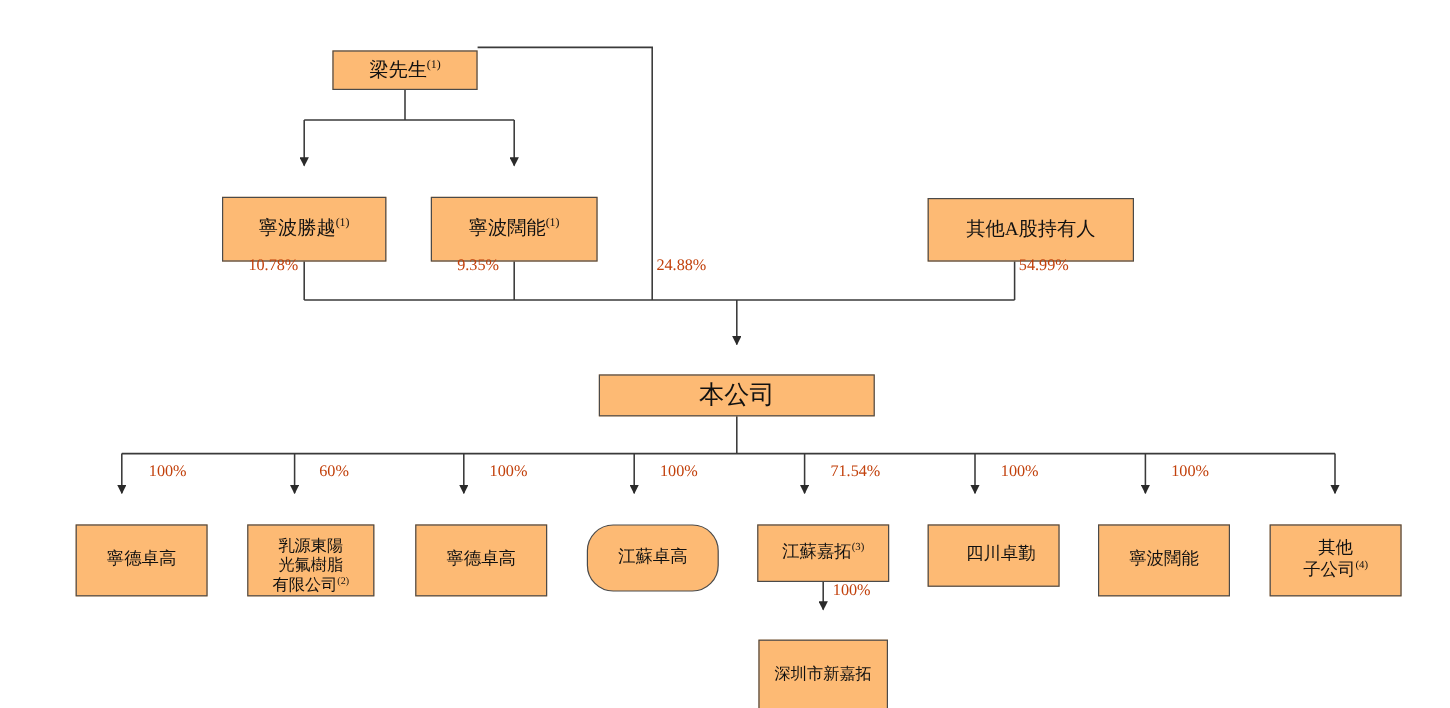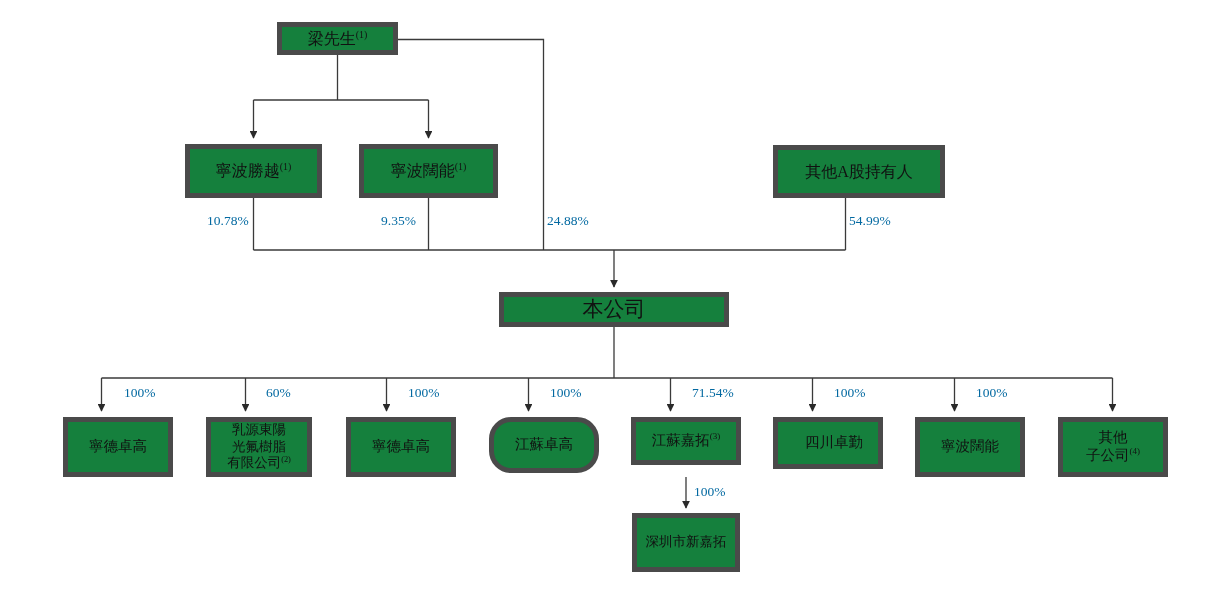--- a/index.html
+++ b/index.html
@@ -21,47 +21,48 @@
   #connectors {
     position: absolute;
     left: 0;
     top: 0;
     width: 1208px;
     height: 590px;
   }
   .node-box {
     position: absolute;
     box-sizing: border-box;
-    border: 5px solid #0f172a;
-    background: #15803d;
+    border: 1px solid #0f172a;
+    background: #fdba74;
     display: flex;
     align-items: center;
     justify-content: center;
     text-align: center;
     line-height: 1.22;
     color: #111111;
+    margin-top: 20px;
   }
   .node-label {
     display: block;
     white-space: pre-line;
     padding: 0 2px;
   }
   .node-label sup {
     font-size: 0.62em;
     vertical-align: super;
     line-height: 0;
   }
   .size-lg { font-size: 21px; }
   .size-md { font-size: 16px; }
   .size-sm { font-size: 14.5px; }
   .size-xs { font-size: 13.5px; }
   .edge-label {
     position: absolute;
     font-size: 13.5px;
-    color: #0369a1;
+    color: #c2410c;
     white-space: nowrap;
     font-family: "Liberation Serif", "DejaVu Serif", serif;
   }
 </style>
 </head>
 <body>
 
 <div id="chart-root">
 
   <svg id="connectors" viewBox="0 0 1208 590" xmlns="http://www.w3.org/2000/svg">
@@ -115,21 +116,21 @@
       </div>
       <div class="node-box size-md" style="left: 773px; top: 145px; width: 172px; height: 53px; border-color: rgb(74, 74, 74);">
         <span class="node-label">其他A股持有人</span>
       </div>
       <div class="node-box size-lg" style="left: 499px; top: 292px; width: 230px; height: 35px; border-color: rgb(74, 74, 74); font-family: Liberation Serif, serif;">
         <span class="node-label">本公司</span>
       </div>
       <div class="node-box size-sm" style="left: 63px; top: 417px; width: 110px; height: 60px; border-color: rgb(74, 74, 74);">
         <span class="node-label">寧德卓高</span>
       </div>
-      <div class="node-box size-xs" style="left: 206px; top: 417px; width: 106px; height: 60px; border-color: rgb(74, 74, 74);">
+      <div class="node-box size-xs" style="left: 206px; top: 417px; width: 106px; height: 60px; border-color: rgb(74, 74, 74); align-items: flex-end;">
         <span class="node-label">乳源東陽
 光氟樹脂
 有限公司<sup>(2)</sup></span>
       </div>
       <div class="node-box size-sm" style="left: 346px; top: 417px; width: 110px; height: 60px; border-color: rgb(74, 74, 74);">
         <span class="node-label">寧德卓高</span>
       </div>
       <div class="node-box size-sm" style="left: 489px; top: 417px; width: 110px; height: 56px; border-color: rgb(74, 74, 74); border-radius: 22px;">
         <span class="node-label">江蘇卓高</span>
       </div>

